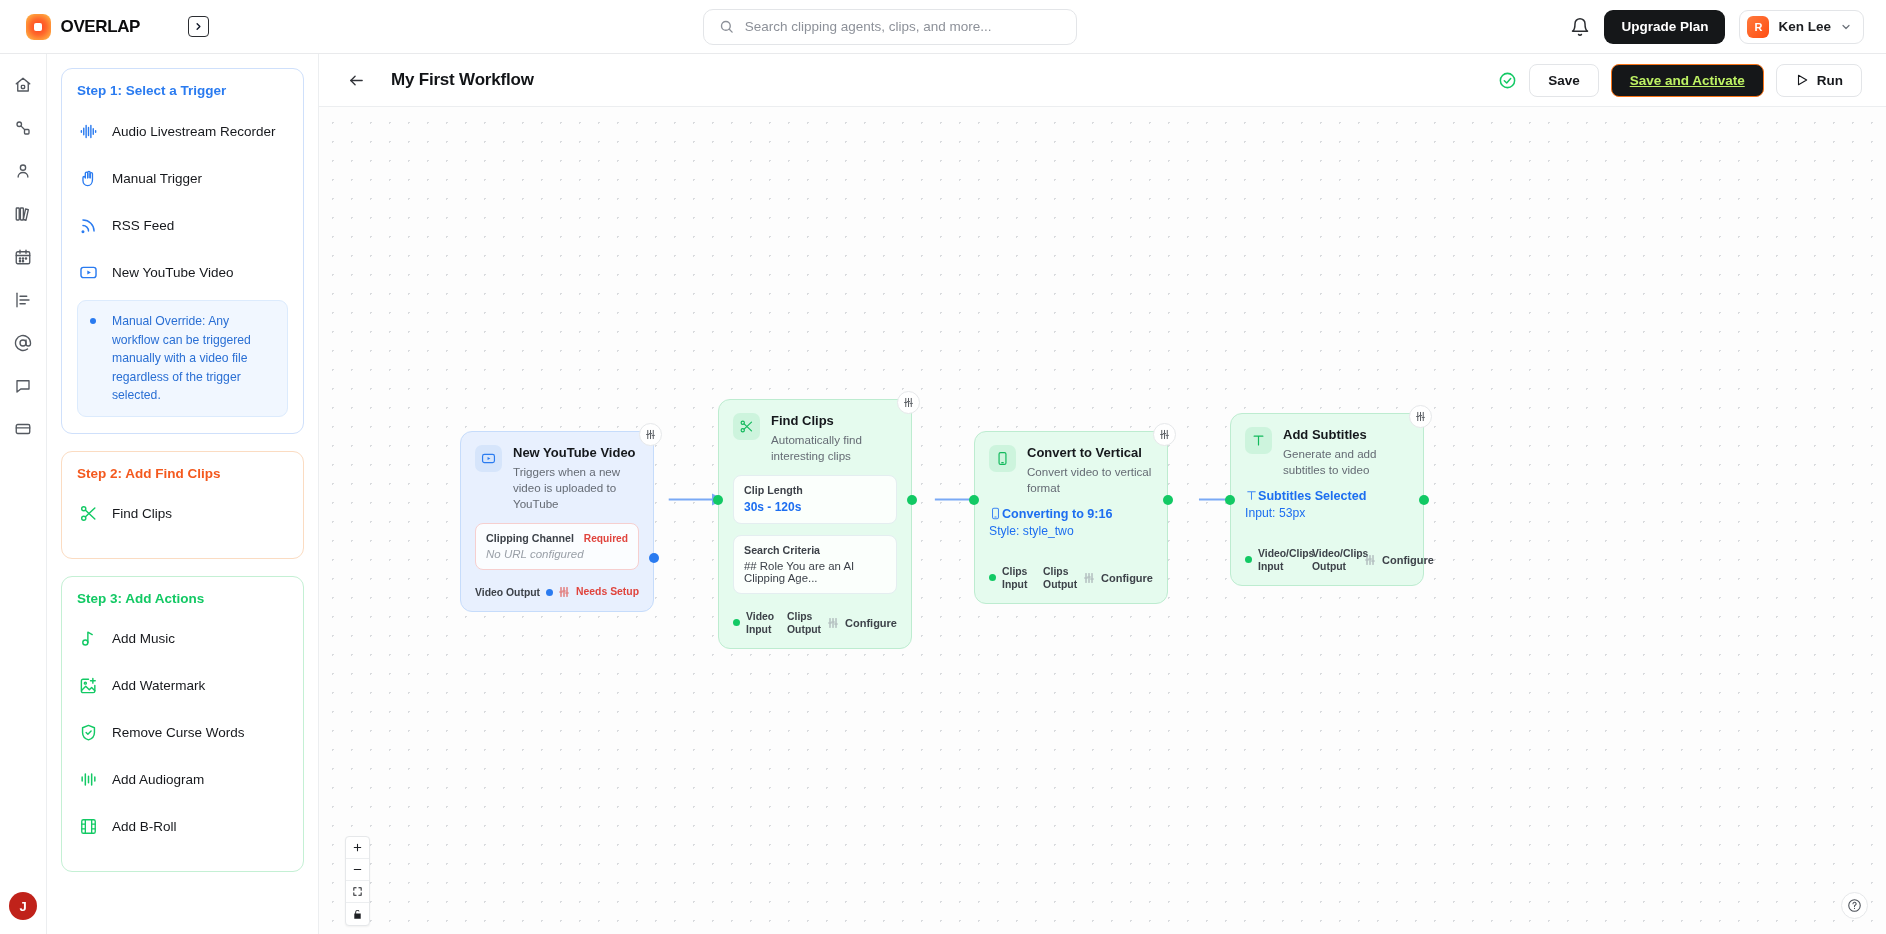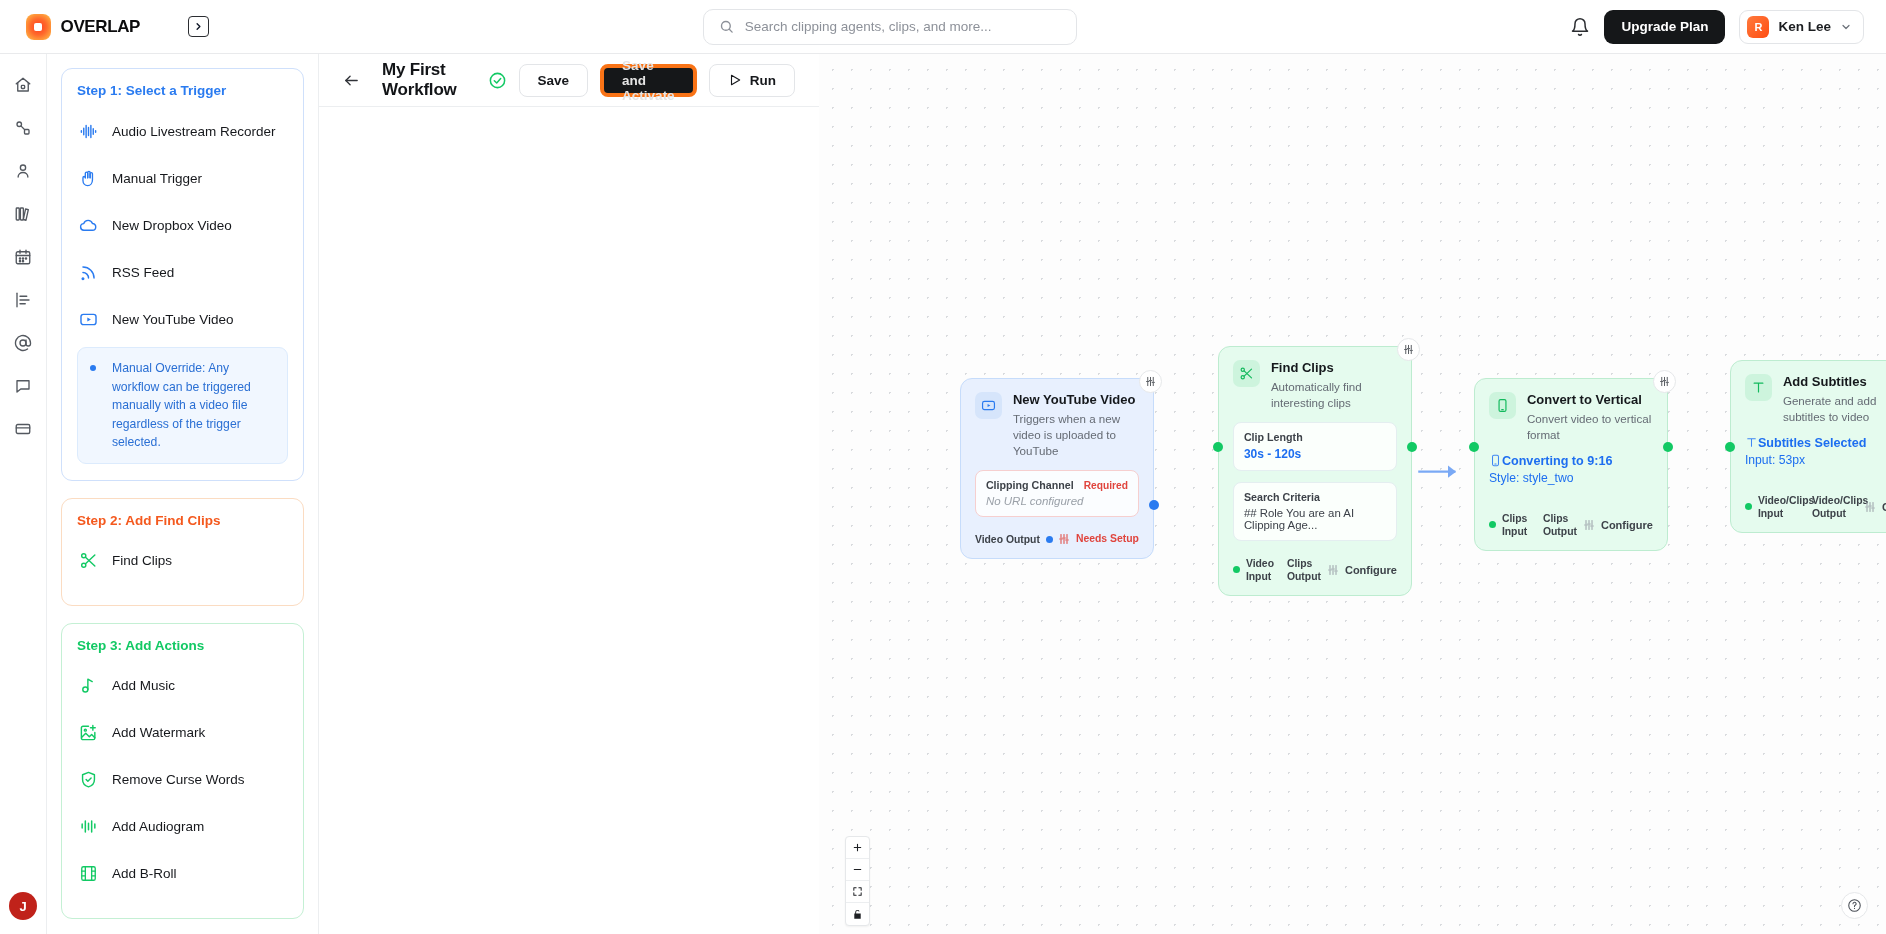--- a/index.html
+++ b/index.html
@@ -111,38 +111,38 @@
   .ic.blue { color: #2a7bf0; }
   .ic.green { color: #12c964; }
   .note {
     background: #f1f7ff; border: 1px solid #dcebfd; border-radius: 9px;
     padding: 11px 12px; display: flex; gap: 16px; margin-top: 4px;
   }
   .note .dot { width: 6px; height: 6px; border-radius: 50%; background: #2a7bf0; margin-top: 6px; flex: 0 0 6px; }
   .note .txt { font-size: 12.2px; line-height: 1.52; color: #2a6fd4; font-weight: 500; }
 
   
-  .wf { flex: 1; display: flex; min-width: 0; position: relative; }
+  .wf { flex: 1; display: flex; flex-direction: column; min-width: 0; position: relative; }
   .wf-head {
     height: 53px; flex: 0 0 53px; display: flex; align-items: center;
     padding: 0 24px 0 24px; border-bottom: 1px solid #eceef0; background: #fff; gap: 22px;
   }
   .back-btn { width: 26px; height: 26px; display: flex; align-items: center; justify-content: center; cursor: pointer; color: #303338; }
   .back-btn svg { width: 17px; height: 17px; }
   .wf-title { font-size: 17px; font-weight: 700; color: #121417; letter-spacing: -0.2px; }
   .wf-actions { margin-left: auto; display: flex; align-items: center; gap: 12px; }
   .saved-ic { width: 19px; height: 19px; color: #12c964; }
   .saved-ic svg { width: 19px; height: 19px; }
   .btn {
     height: 33px; border-radius: 8px; font-size: 13.5px; font-weight: 700;
     display: flex; align-items: center; justify-content: center; gap: 8px;
     padding: 0 18px; cursor: pointer; font-family: "Liberation Sans", sans-serif;
   }
   .btn-outline { background: #fff; border: 1px solid #e3e5e8; color: #16181c; }
-  .btn-dark { background: #151719; border: 4px solid #f97316; color: #e5e5e5; }
+  .btn-dark { background: #151719; border: 1px solid #f97316; color: #bef264; text-decoration: underline; }
   .btn svg { width: 14px; height: 14px; }
 
   
   .canvas {
     flex: 1; position: relative; overflow: hidden; background: #fdfdfd;
     background-image: radial-gradient(#d9dbde 1px, transparent 1px);
     background-size: 19px 19px; background-position: 4px 6px;
   }
   .edges { position: absolute; inset: 0; width: 100%; height: 100%; pointer-events: none; }
 
@@ -346,28 +346,20 @@
           <span class="ic blue">
             <svg viewBox="0 0 24 24" fill="none" stroke="currentColor" stroke-width="1.7" stroke-linecap="round" stroke-linejoin="round">
                 <path d="M8 11V5.5a1.5 1.5 0 0 1 3 0V11"></path>
                 <path d="M11 11V4.5a1.5 1.5 0 0 1 3 0V11"></path>
                 <path d="M14 11V6a1.5 1.5 0 0 1 3 0v7.5c0 4-2.4 7.5-6 7.5s-6-3-6-6.5V11a1.5 1.5 0 0 1 3 0"></path>
               </svg>
           </span>
           <span class="lb">Manual Trigger</span>
         </div>
 
-        <div class="step-item">
-          <span class="ic blue">
-            <svg viewBox="0 0 24 24" fill="none" stroke="currentColor" stroke-width="1.8" stroke-linecap="round" stroke-linejoin="round">
-                <path d="M6.5 18h10.2a4.3 4.3 0 0 0 .3-8.6A5.8 5.8 0 0 0 6 9.6 4.2 4.2 0 0 0 6.5 18z"></path>
-              </svg>
-          </span>
-          <span class="lb">New Dropbox Video</span>
-        </div>
 
         <div class="step-item">
           <span class="ic blue">
             <svg viewBox="0 0 24 24" fill="none" stroke="currentColor" stroke-width="1.8" stroke-linecap="round" stroke-linejoin="round">
                 <path d="M5 19a1 1 0 1 0 .01 0"></path>
                 <path d="M5 12a7 7 0 0 1 7 7"></path>
                 <path d="M5 5a14 14 0 0 1 14 14"></path>
               </svg>
           </span>
           <span class="lb">RSS Feed</span>

